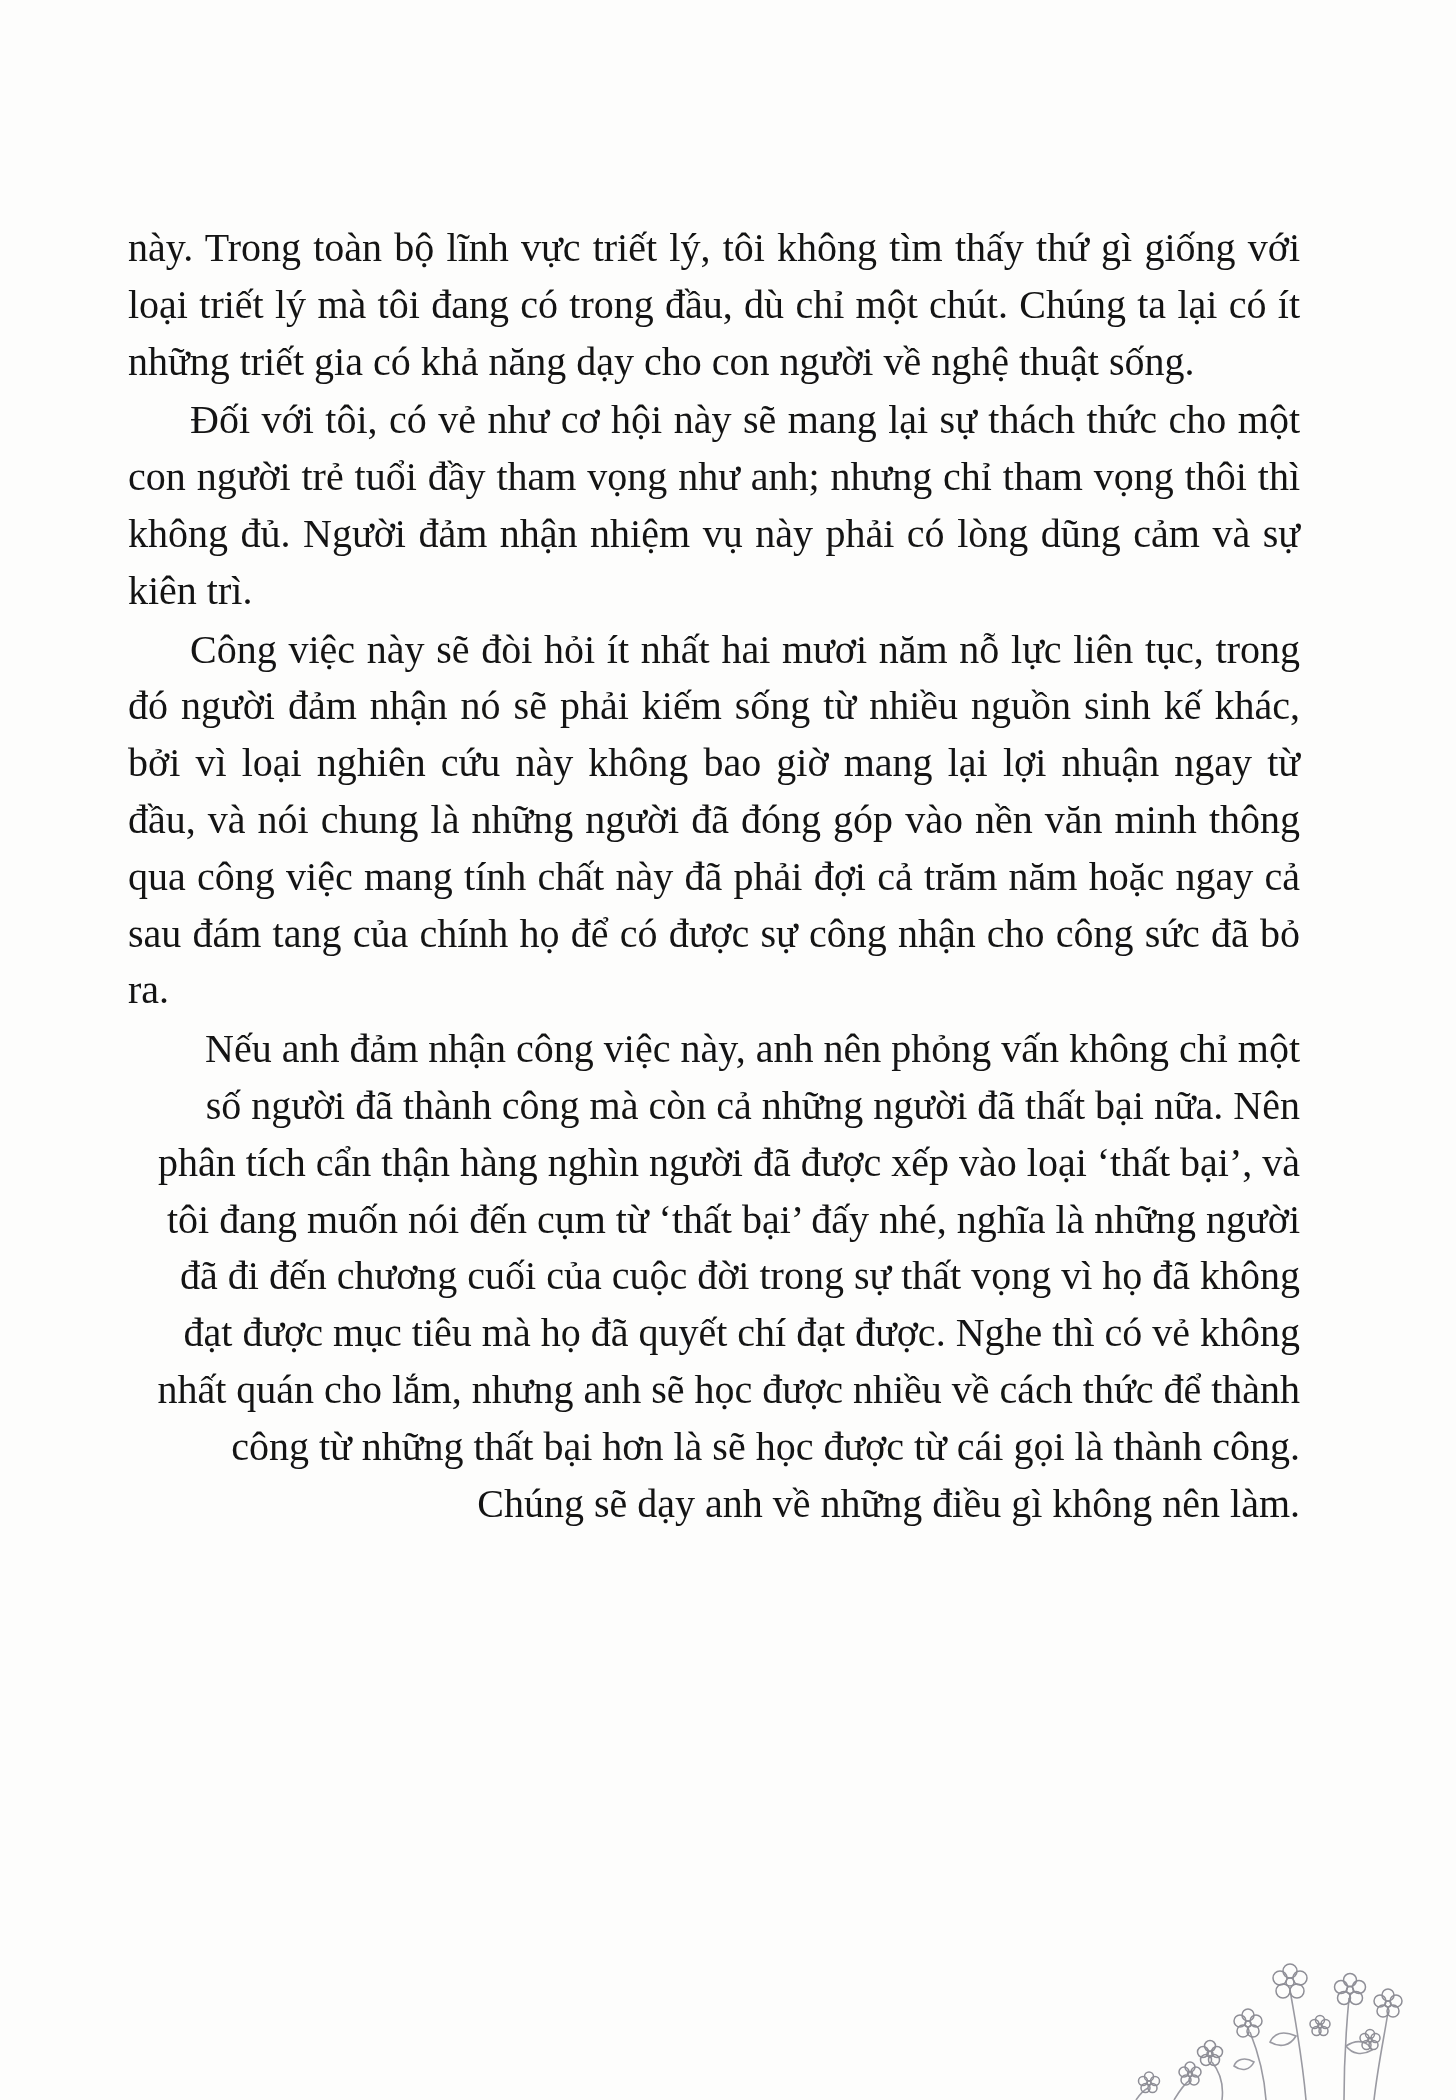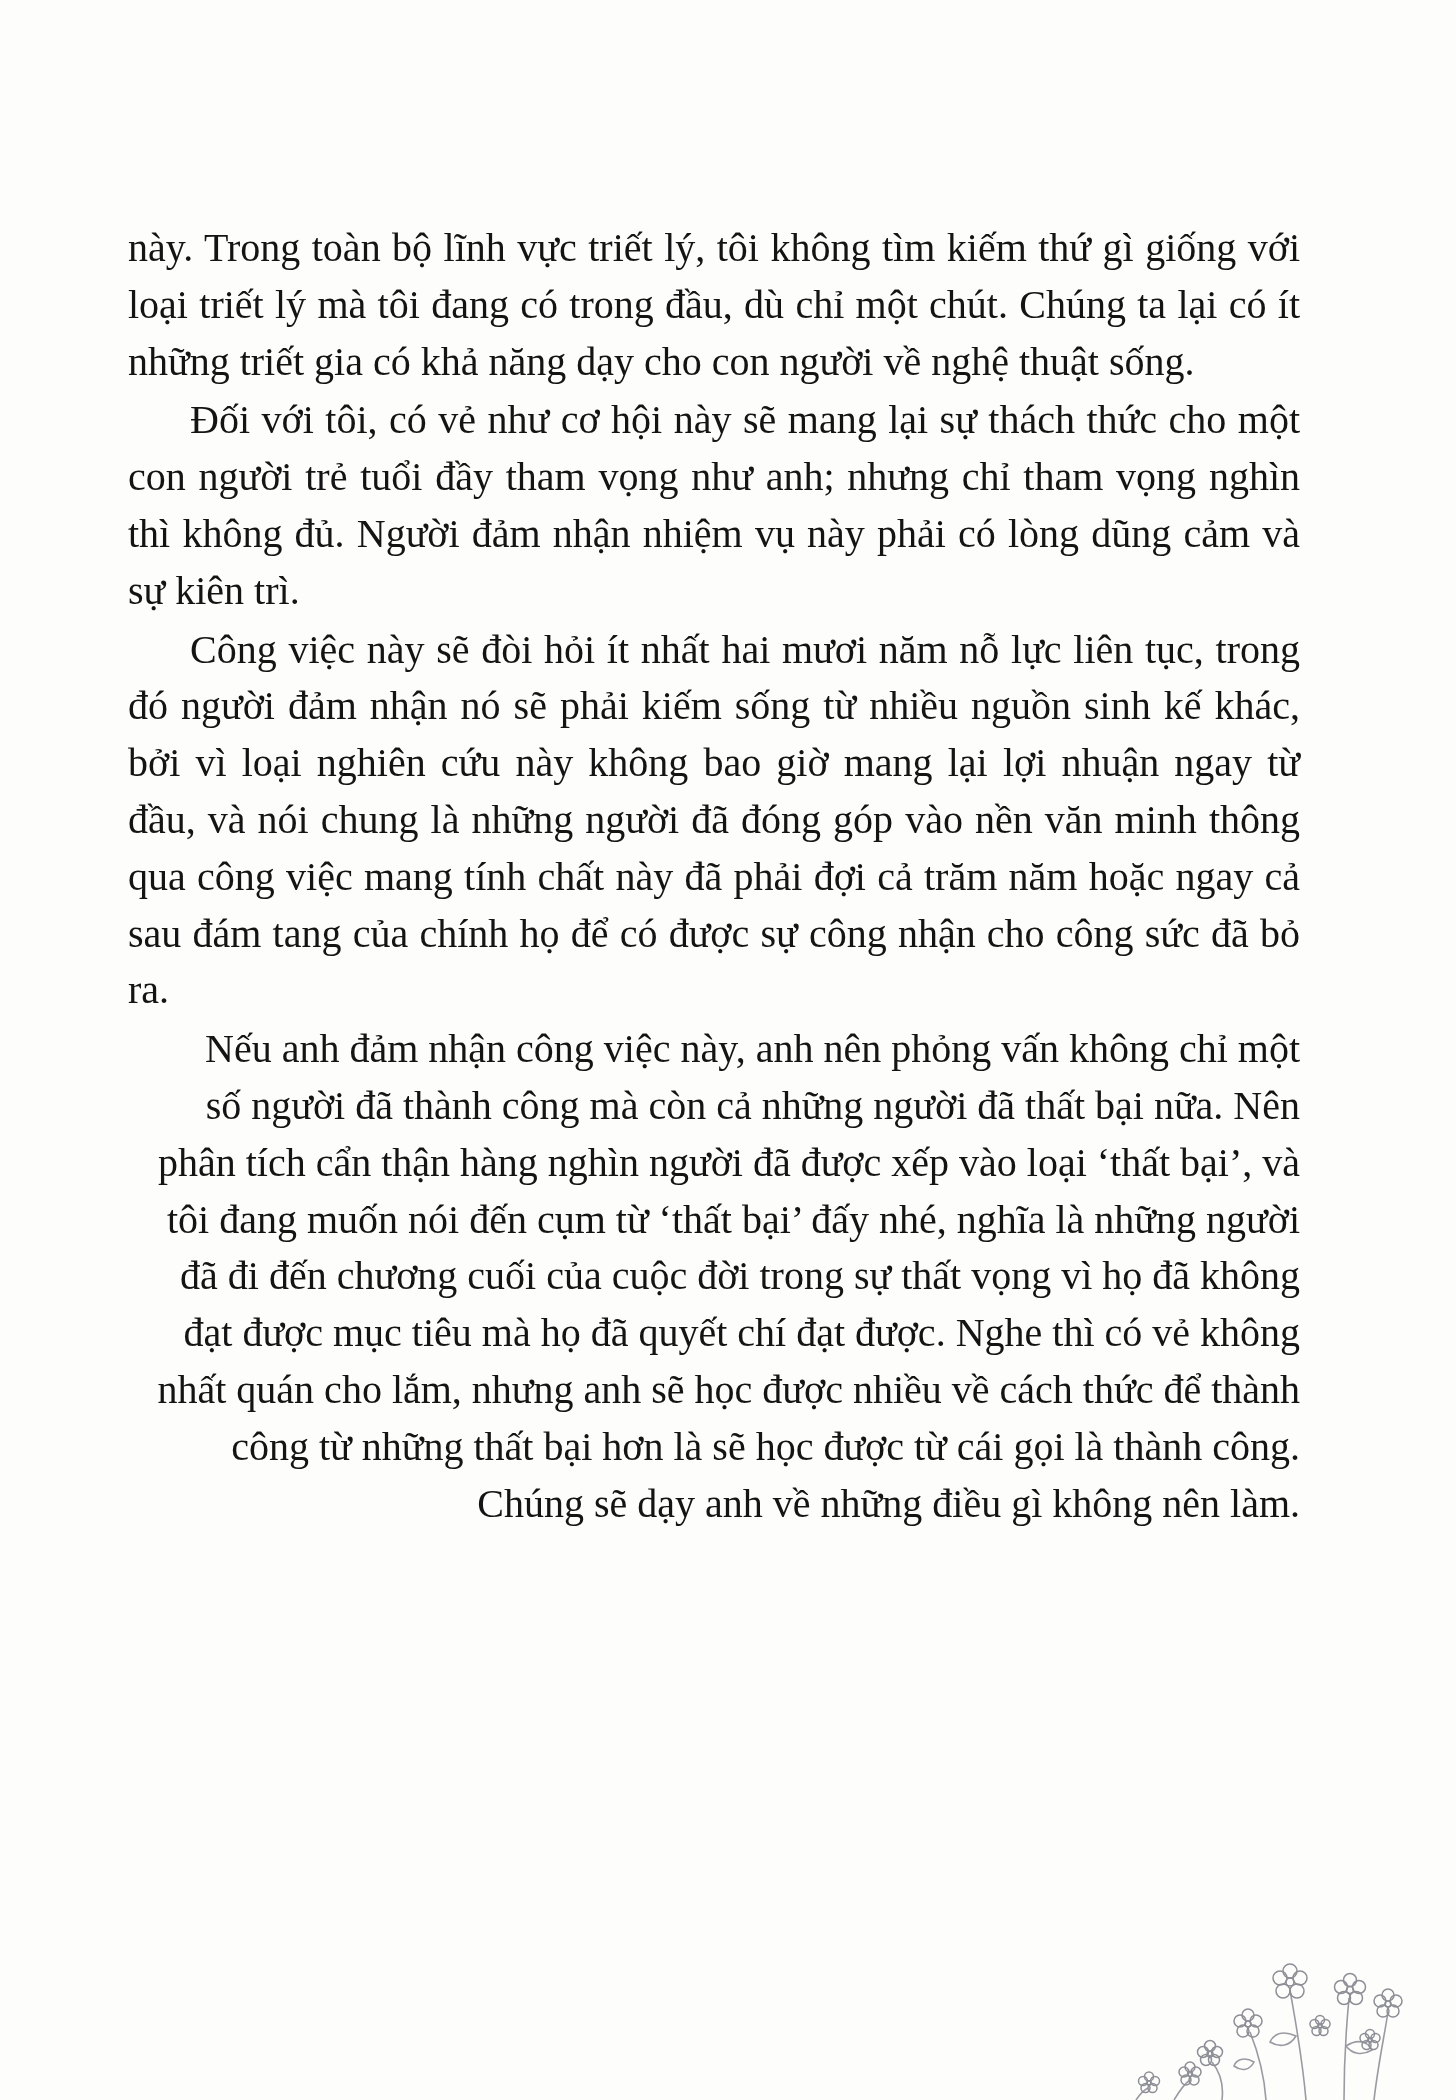--- a/index.html
+++ b/index.html
@@ -87,22 +87,22 @@
     height: 100%;
   }
 </style>
 </head>
 <body>
 
 <div class="page">
 
 
   <div class="text-block">
-    <p class="para">này. Trong toàn bộ lĩnh vực triết lý, tôi không tìm kiếm thứ gì giống với loại triết lý mà tôi đang có trong đầu, dù chỉ một chút. Chúng ta lại có ít những triết gia có khả năng dạy cho con người về nghệ thuật sống.</p>
-    <p class="para indent">Đối với tôi, có vẻ như cơ hội này sẽ mang lại sự thách thức cho một con người trẻ tuổi đầy tham vọng như anh; nhưng chỉ tham vọng nghìn thì không đủ. Người đảm nhận nhiệm vụ này phải có lòng dũng cảm và sự kiên trì.</p>
+    <p class="para">này. Trong toàn bộ lĩnh vực triết lý, tôi không tìm thấy thứ gì giống với loại triết lý mà tôi đang có trong đầu, dù chỉ một chút. Chúng ta lại có ít những triết gia có khả năng dạy cho con người về nghệ thuật sống.</p>
+    <p class="para indent">Đối với tôi, có vẻ như cơ hội này sẽ mang lại sự thách thức cho một con người trẻ tuổi đầy tham vọng như anh; nhưng chỉ tham vọng thôi thì không đủ. Người đảm nhận nhiệm vụ này phải có lòng dũng cảm và sự kiên trì.</p>
     <p class="para indent">Công việc này sẽ đòi hỏi ít nhất hai mươi năm nỗ lực liên tục, trong đó người đảm nhận nó sẽ phải kiếm sống từ nhiều nguồn sinh kế khác, bởi vì loại nghiên cứu này không bao giờ mang lại lợi nhuận ngay từ đầu, và nói chung là những người đã đóng góp vào nền văn minh thông qua công việc mang tính chất này đã phải đợi cả trăm năm hoặc ngay cả sau đám tang của chính họ để có được sự công nhận cho công sức đã bỏ ra.</p>
     <p class="para indent">Nếu anh đảm nhận công việc này, anh nên phỏng vấn không chỉ một số người đã thành công mà còn cả những người đã thất bại nữa. Nên phân tích cẩn thận hàng nghìn người đã được xếp vào loại ‘thất bại’, và tôi đang muốn nói đến cụm từ ‘thất bại’ đấy nhé, nghĩa là những người đã đi đến chương cuối của cuộc đời trong sự thất vọng vì họ đã không đạt được mục tiêu mà họ đã quyết chí đạt được. Nghe thì có vẻ không nhất quán cho lắm, nhưng anh sẽ học được nhiều về cách thức để thành công từ những thất bại hơn là sẽ học được từ cái gọi là thành công. Chúng sẽ dạy anh về những điều gì không nên làm.</p>
   </div>
 
   <div class="flowers">
     <svg viewBox="0 0 360 260" xmlns="http://www.w3.org/2000/svg" aria-hidden="true">
       <g stroke="#9a9aa2" stroke-width="1.6" fill="none">
 
         <path d="M 262 260 C 258 215 252 185 246 150"></path>
         <path d="M 300 260 C 300 220 302 190 305 158"></path>

